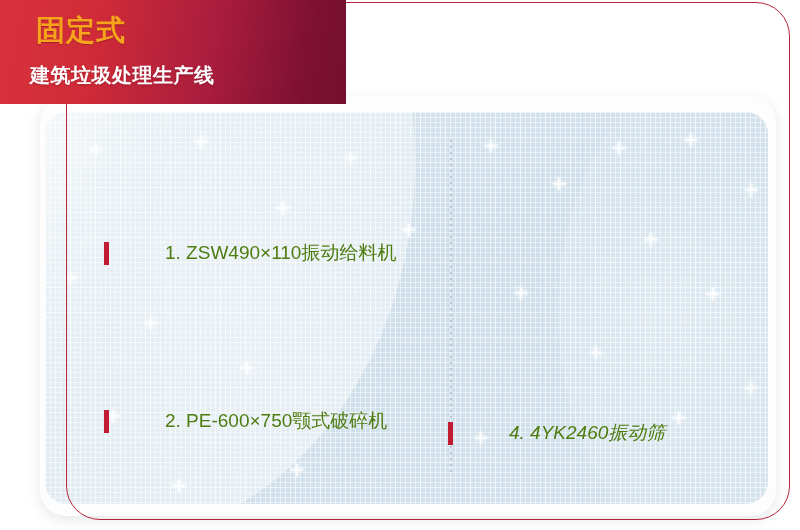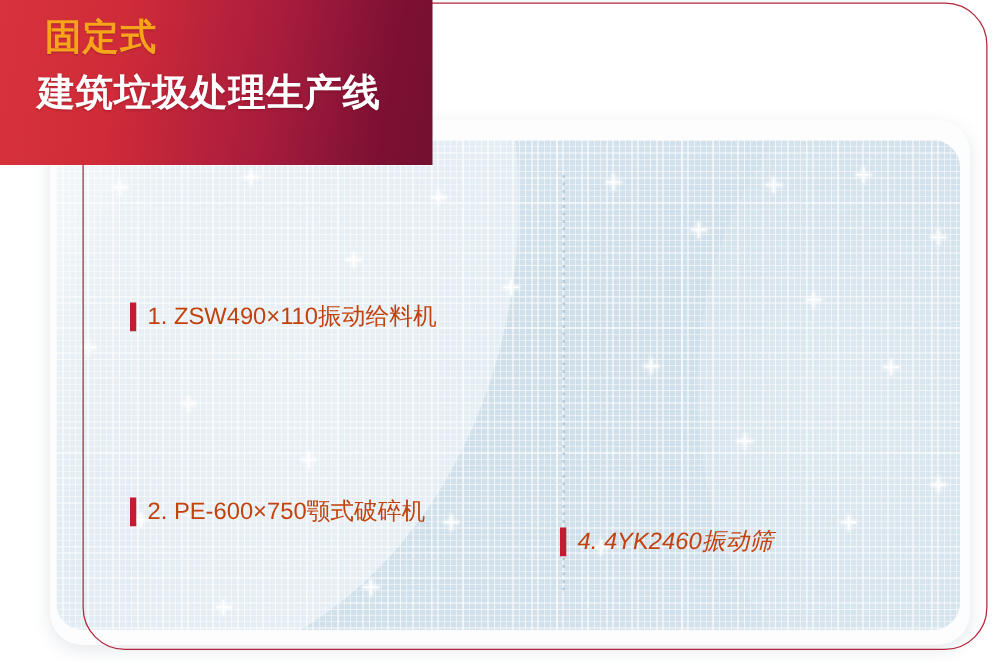--- a/index.html
+++ b/index.html
@@ -126,39 +126,39 @@
   .sparkle::after {
     width: 1.4px; height: 12px;
     transform: translate(-50%,-50%);
     box-shadow: 0 0 3px 1px rgba(255,255,255,0.8);
   }
 
   
   .banner {
     position: absolute;
     left: 0; top: 0;
-    width: 346px; height: 132px;
+    width: 346px; height: 104px;
     background: linear-gradient(100deg, #d8333c 0%, #cf2b38 28%, #a81c3d 62%, #7c1033 88%, #74102f 100%);
     z-index: 6;
   }
   .banner-title1 {
     position: absolute;
     left: 36px; top: 13px;
     font-size: 29px;
     font-weight: bold;
     color: #f6a41c;
     letter-spacing: 1px;
     line-height: 34px;
     white-space: nowrap;
     text-shadow: 0 1px 1px rgba(90,10,20,0.35);
   }
   .banner-title2 {
     position: absolute;
     left: 30px; top: 57px;
-    font-size: 30px;
+    font-size: 20px;
     font-weight: bold;
     color: #ffffff;
     letter-spacing: 0.5px;
     line-height: 36px;
     white-space: nowrap;
     text-shadow: 0 1px 2px rgba(90,10,20,0.35);
   }
   .cell-label {
     position: absolute;
     display: flex;
@@ -167,22 +167,23 @@
     z-index: 5;
   }
   .label-bar {
     width: 5px; height: 23px;
     background: #c21c33;
     margin-right: 9px;
     flex: 0 0 auto;
   }
   .label-text {
     font-size: 19px;
-    color: #c2410c;
+    color: #4d7c0f;
     font-family: "Liberation Sans", "DejaVu Sans", sans-serif;
+    margin-left: 47px;
   }
 
   .machine {
     position: absolute;
   }
   .machine svg { display: block; }
 </style>
 </head>
 <body>
 
@@ -366,21 +367,21 @@
             <circle cx="140" cy="40" r="4"></circle>
           <circle cx="141" cy="62" r="4"></circle>
             <circle cx="122" cy="73" r="4"></circle>
           <circle cx="104" cy="62" r="4"></circle>
             <circle cx="103" cy="39" r="4"></circle>
         </g>
       </g>
     </svg>
   </div>
 
-  <div class="cell-label" style="left:104px; top:396px;">
+  <div class="cell-label" style="left:104px; top:408px;">
     <div class="label-bar"></div>
     <div class="label-text">2. PE-600×750颚式破碎机</div>
   </div>
 
   <div class="machine" style="left:452px; top:100px;">
     <svg width="220" height="142" viewBox="0 0 220 142">
       <defs>
         <linearGradient id="icBody" x1="0" y1="0" x2="0.4" y2="1">
           <stop offset="0" stop-color="#fdfdfd"></stop>
             <stop offset="1" stop-color="#d8d9dc"></stop>

